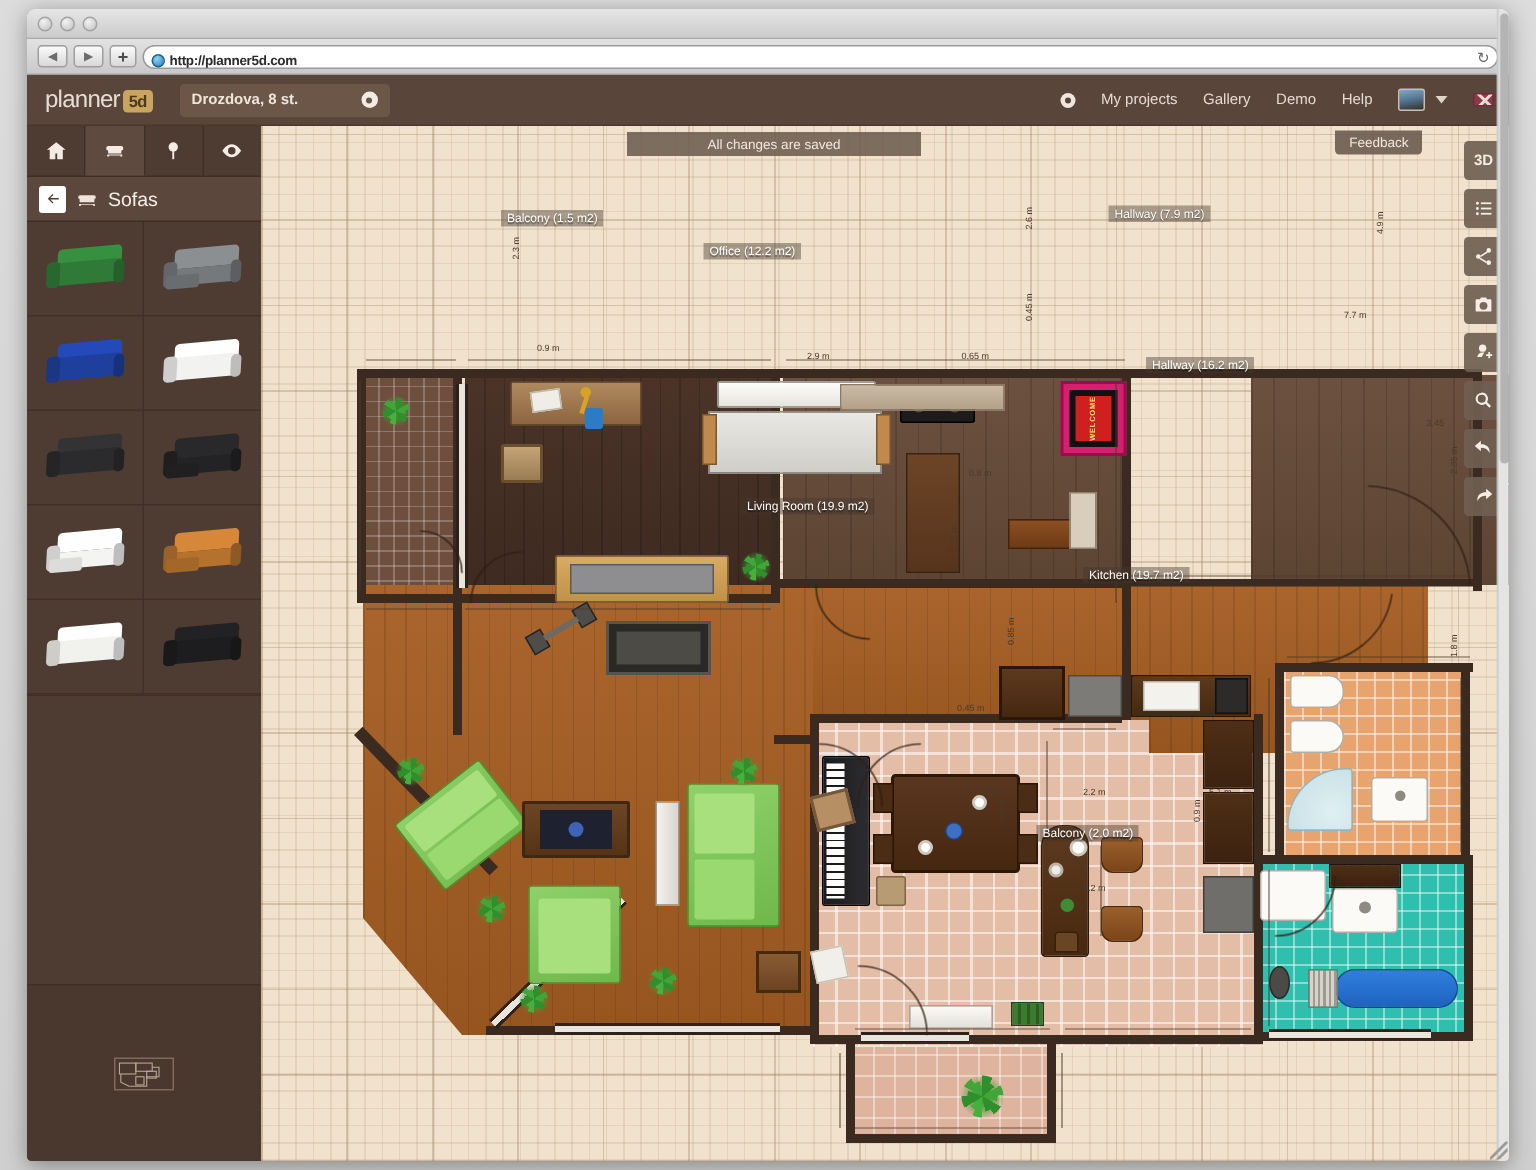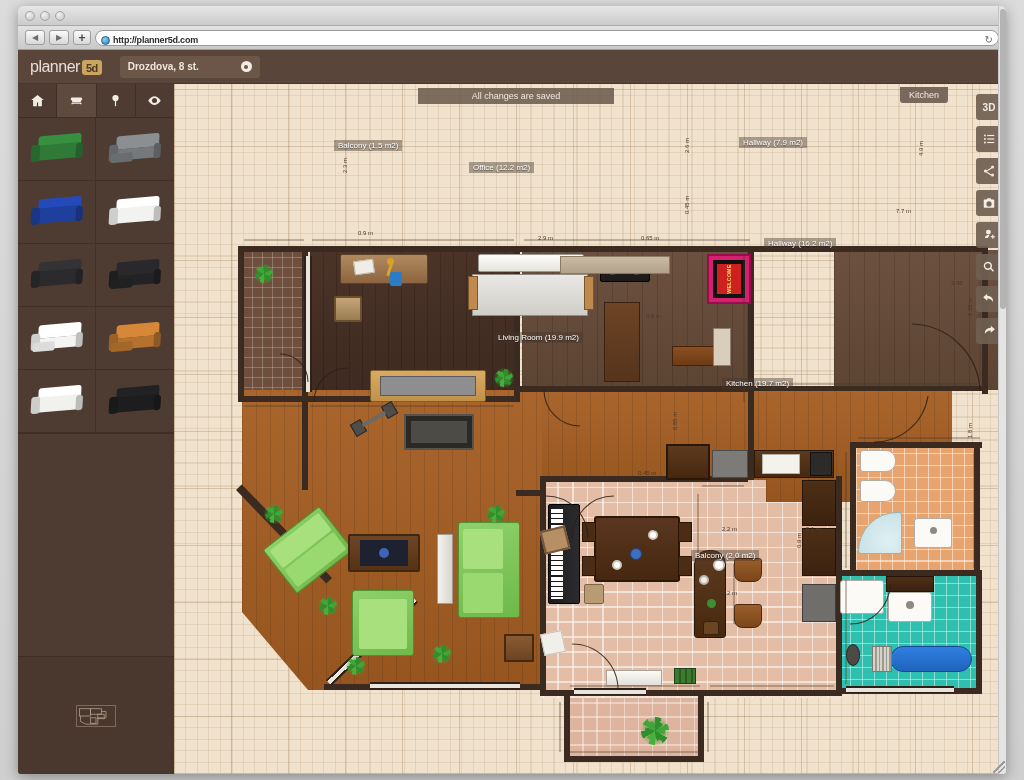--- a/index.html
+++ b/index.html
@@ -413,20 +413,30 @@
 
       <div id="app-header">
         <div id="logo">
           <span>planner</span>
           <span id="logo-badge">5d</span>
         </div>
         <div id="project-pill">
           <span id="project-name">Drozdova, 8 st.</span>
           <span class="gear-dot"></span>
         </div>
+        <div id="app-nav">
+          <span id="settings-dot"></span>
+          <a href="#">My projects</a>
+          <a href="#">Gallery</a>
+          <a href="#">Demo</a>
+          <a href="#">Help</a>
+          <span id="avatar"></span>
+          <span id="avatar-caret"></span>
+          <span id="flag-icon"></span>
+        </div>
       </div>
 
       <div id="app-body">
 
         <div id="sidebar">
 
           <div id="tool-tabs">
             <div class="tool-tab">
               <svg viewBox="0 0 24 24">
                   <path d="M12 3 2 11h3v10h6v-6h2v6h6V11h3z"></path>
@@ -443,20 +453,33 @@
                   <rect x="11" y="12" width="2" height="9"></rect>
                 </svg>
             </div>
             <div class="tool-tab" style="border-right:none">
               <svg viewBox="0 0 24 24">
                   <path d="M12 5C6 5 2 12 2 12s4 7 10 7 10-7 10-7-4-7-10-7zm0 11a4 4 0 1 1 0-8 4 4 0 0 1 0 8z"></path>
                 </svg>
             </div>
           </div>
 
+          <div id="category-header">
+            <div id="back-btn">
+              <svg viewBox="0 0 24 24">
+                  <path d="M20 11H7.8l4.6-4.6L11 5l-7 7 7 7 1.4-1.4L7.8 13H20z"></path>
+                </svg>
+            </div>
+            <span id="cat-icon">
+              <svg viewBox="0 0 24 20">
+                  <path d="M2 7a2 2 0 0 1 2-2h16a2 2 0 0 1 2 2v1.5a2 2 0 0 0-1.6 2V13H3.6v-2.5A2 2 0 0 0 2 8.5zM3 15h18v2.5h-2V16H5v1.5H3z"></path>
+                </svg>
+            </span>
+            <span id="category-title">Sofas</span>
+          </div>
 
           <div id="item-grid">
               <div class="grid-item">
                 <div class="sofa">
                   <div class="back" style="background: rgb(47, 122, 54);"></div>
                   <div class="seat" style="background: rgb(47, 122, 54);"></div>
                   <div class="armL" style="background: rgb(47, 122, 54);"></div>
                   <div class="armR" style="background: rgb(47, 122, 54);"></div>
                 </div>
               </div>
@@ -551,21 +574,21 @@
                   <rect x="14" y="13" width="6" height="6"></rect>
                 </g>
               </svg>
             </div>
           </div>
         </div>
 
         <div id="canvas-area">
 
           <div id="save-toast">All changes are saved</div>
-          <div id="feedback-tab">Kitchen</div>
+          <div id="feedback-tab">Feedback</div>
 
           <div id="right-rail">
             <div class="rail-btn">3D</div>
             <div class="rail-btn">
               <svg viewBox="0 0 24 24">
                   <circle cx="5" cy="6" r="1.6"></circle>
                   <circle cx="5" cy="12" r="1.6"></circle>
                   <circle cx="5" cy="18" r="1.6"></circle>
                   <rect x="9" y="5" width="12" height="2"></rect>
                   <rect x="9" y="11" width="12" height="2"></rect>

